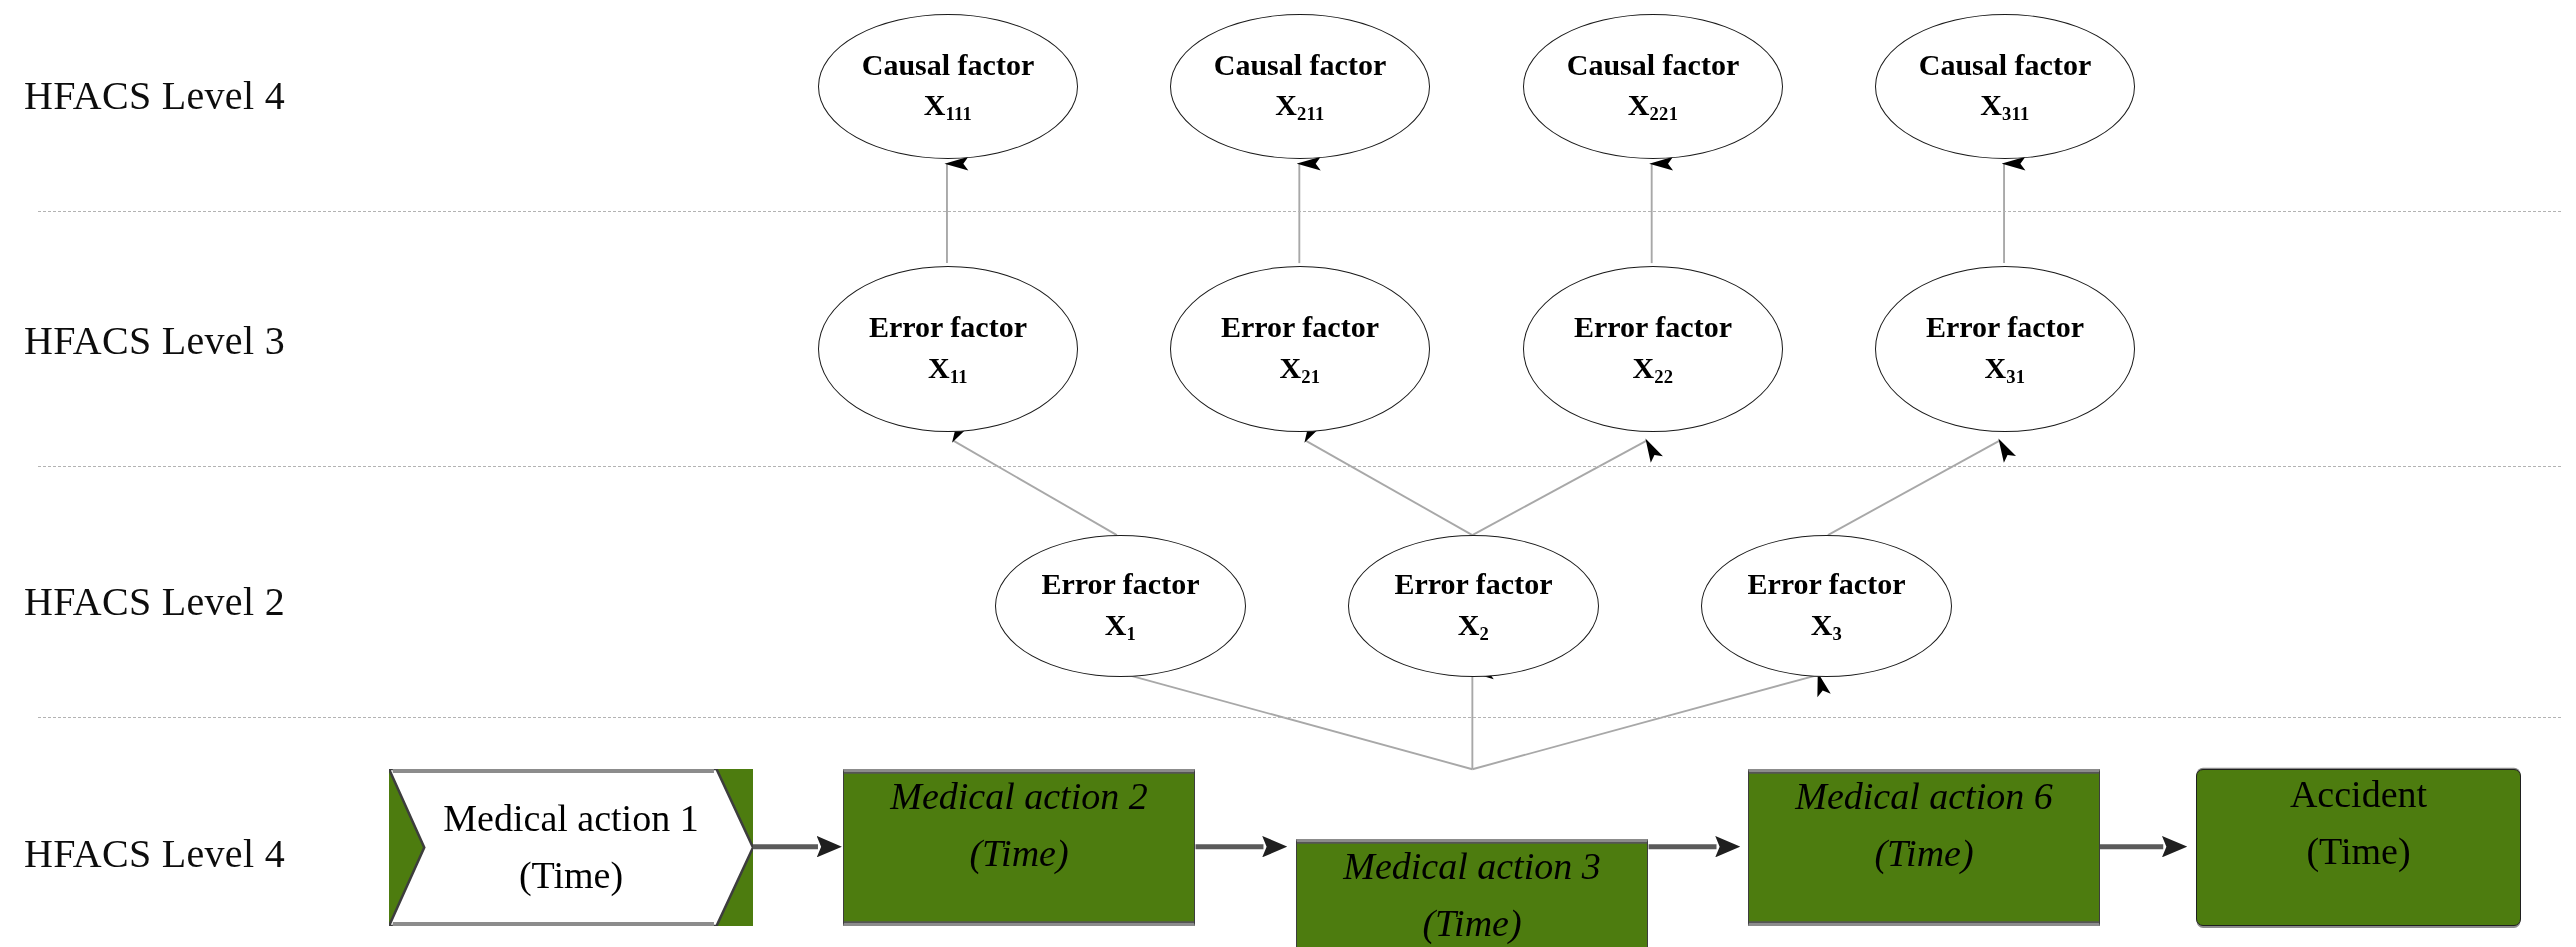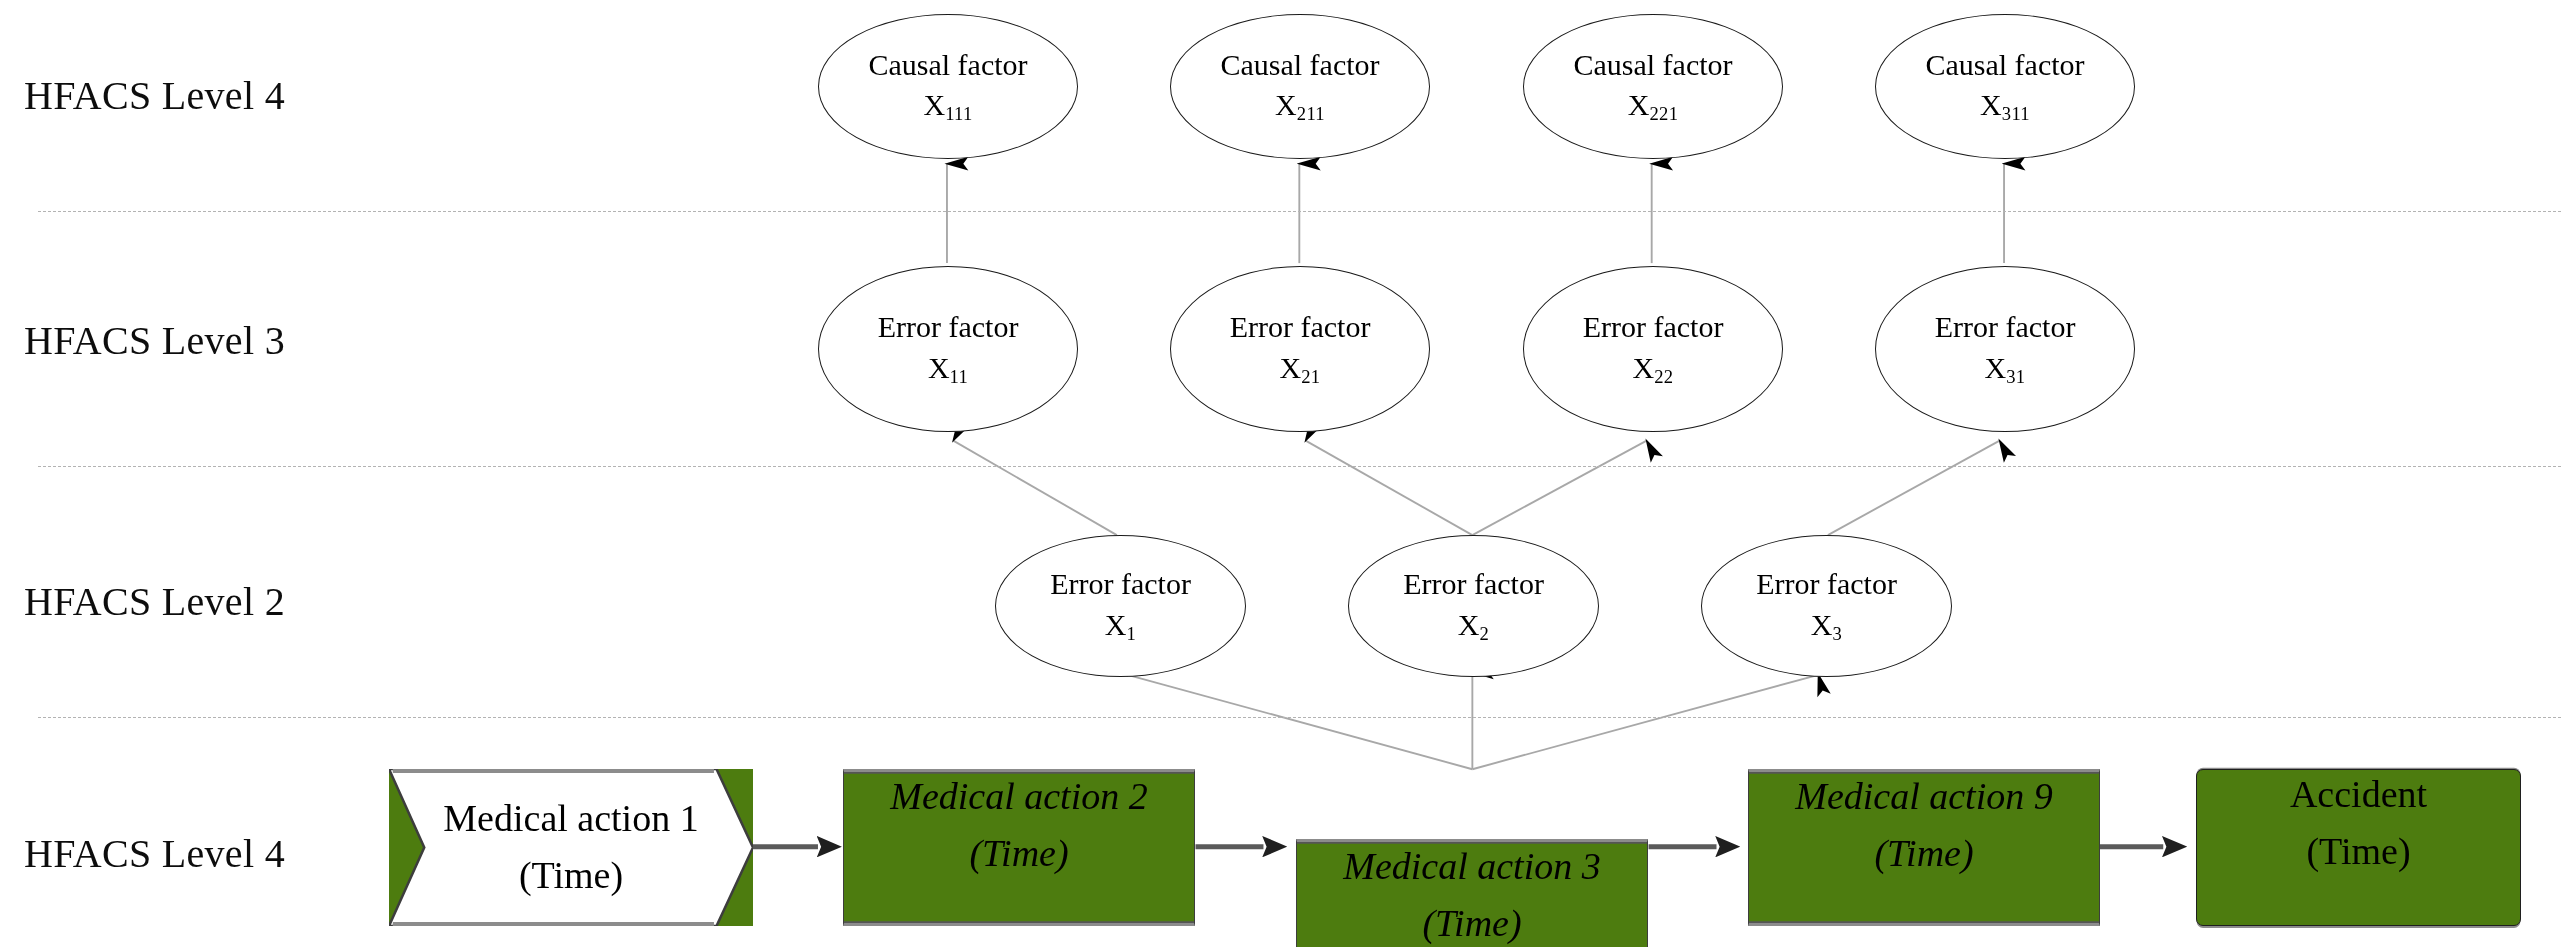--- a/index.html
+++ b/index.html
@@ -46,20 +46,21 @@
     border-radius: 50%;
     background: #ffffff;
     display: flex;
     flex-direction: column;
     align-items: center;
     justify-content: center;
     text-align: center;
     font-size: 30px;
     line-height: 1.22;
     color: #000000;
+    font-weight: bold;
   }
   .node-ellipse .ln2 {
     margin-top: 3.8px;
   }
   sub {
     font-size: 0.62em;
     vertical-align: -0.28em;
     letter-spacing: 0.3px;
     margin-top: 17px;
   }
@@ -234,21 +235,21 @@
     <span>Medical action 2</span>
     <span class="ln2">(Time)</span>
   </div>
 
   <div class="flow-box rect-box" style="left:1296px; top:797px; width:352px; height:117px;margin-top:42px;">
     <span>Medical action 3</span>
     <span class="ln2">(Time)</span>
   </div>
 
   <div class="flow-box rect-box" style="left:1748px; top:769px; width:352px; height:157px;">
-    <span>Medical action 9</span>
+    <span>Medical action 6</span>
     <span class="ln2">(Time)</span>
   </div>
 
   <div class="flow-box rounded-box" style="left:2196px; top:769px; width:325px; height:157px;">
     <span>Accident</span>
     <span class="ln2">(Time)</span>
   </div>
 
 </div>
 

